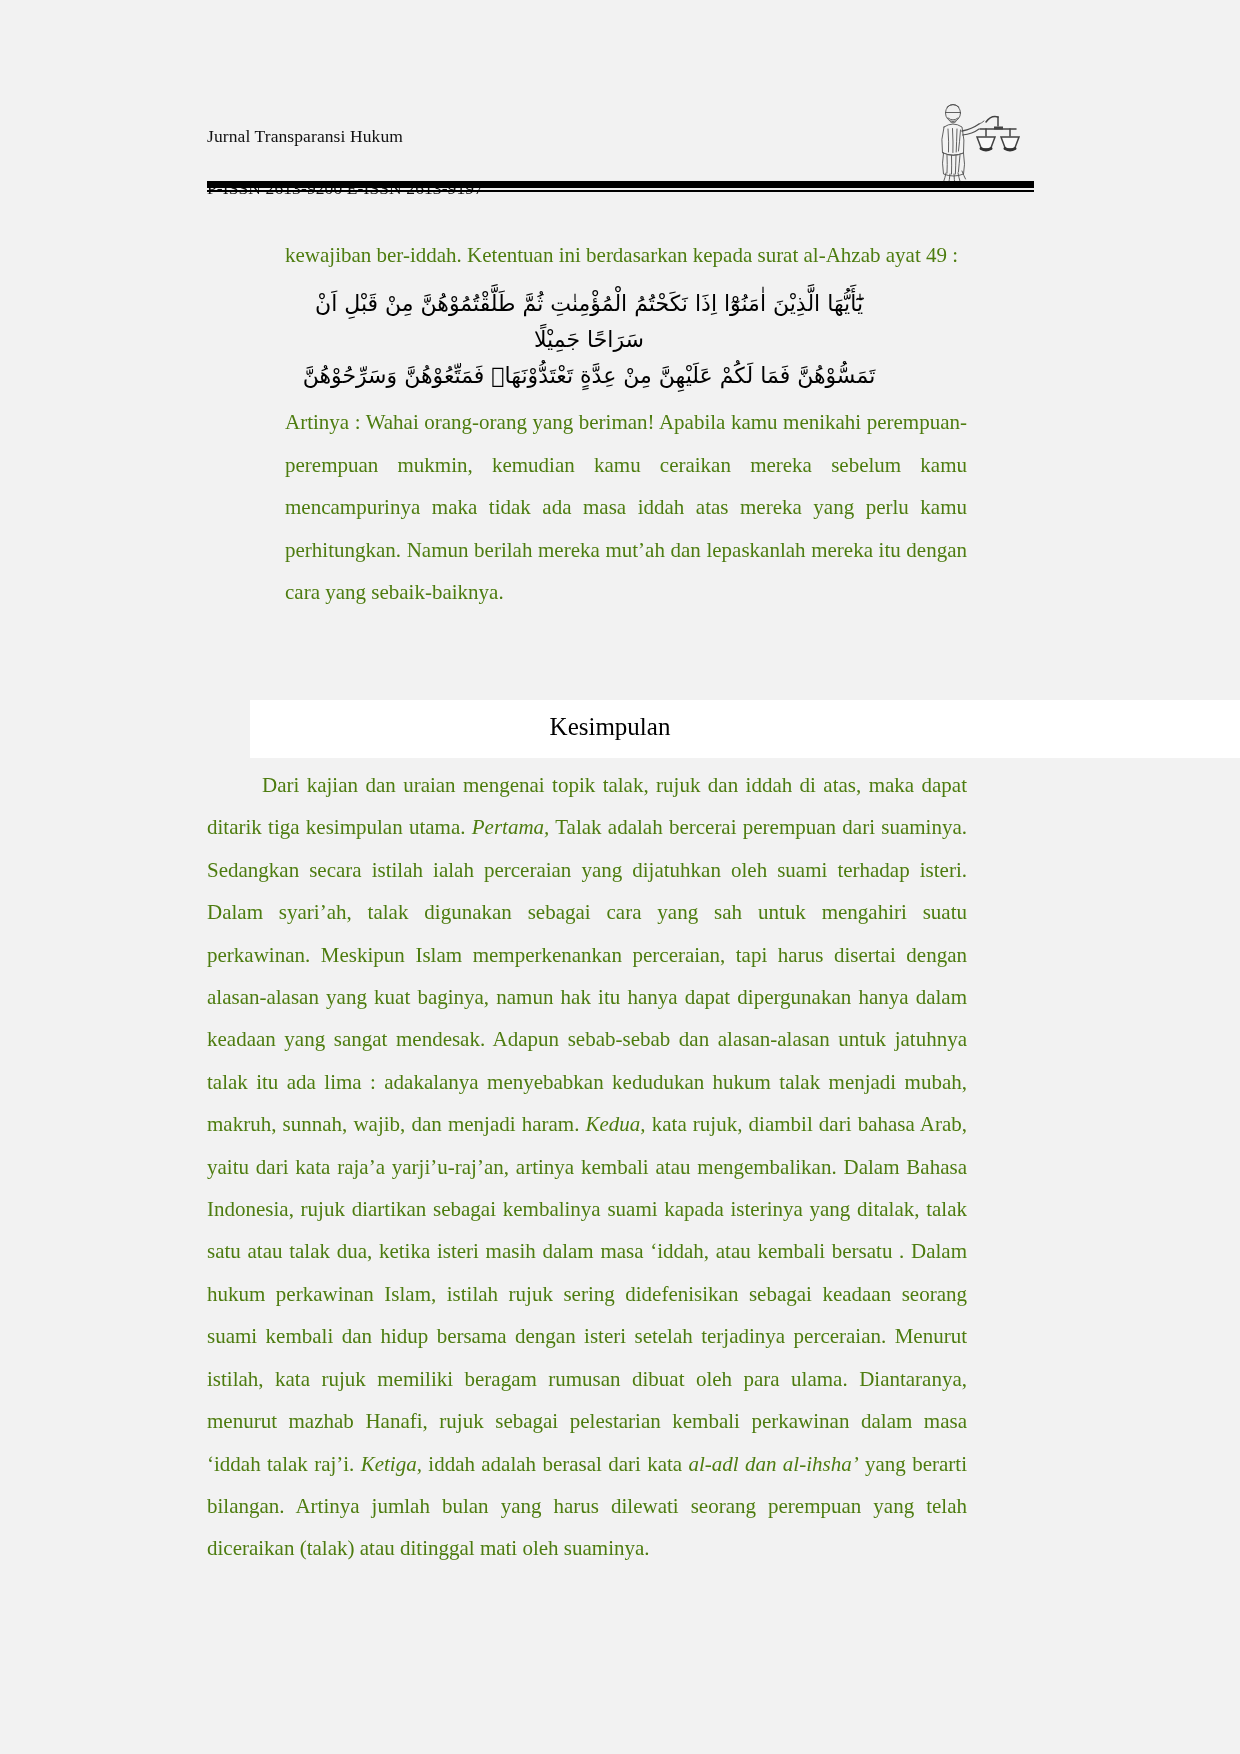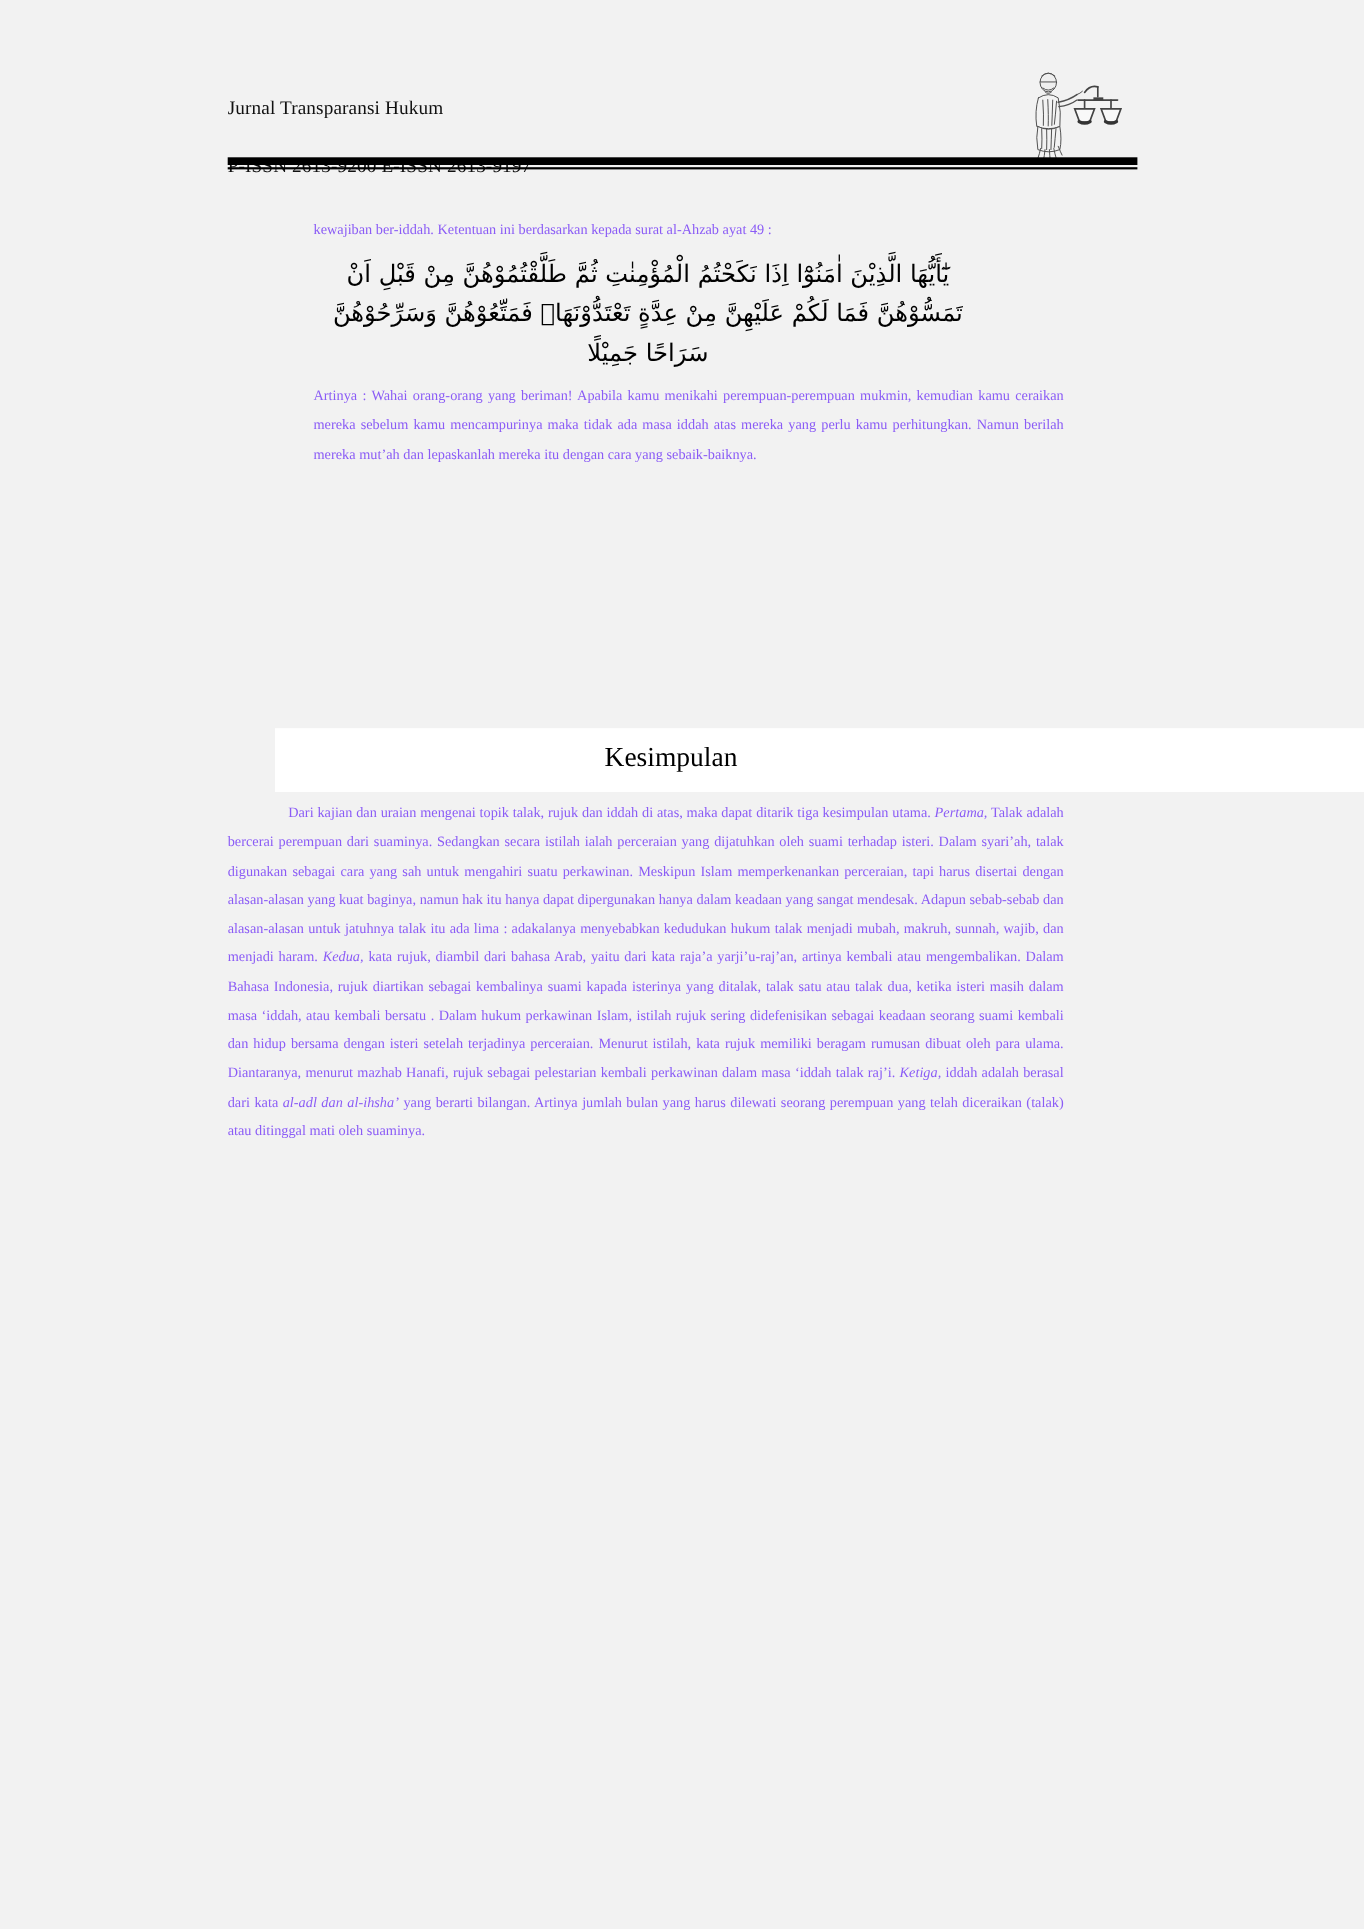--- a/index.html
+++ b/index.html
@@ -13,20 +13,21 @@
     font-family: "Liberation Serif", "DejaVu Serif", serif;
     color: #000;
     position: relative;
     overflow: hidden;
   }
 
   .page {
     position: absolute;
     inset: 0;
     background: #f2f2f2;
+    margin-top: 38px;
   }
 
   
   .header {
     position: absolute;
     left: 207px;
     top: 60px;
     width: 827px;
     display: flex;
     align-items: flex-start;
@@ -69,25 +70,25 @@
   
   .content {
     position: absolute;
     left: 207px;
     top: 196px;
     width: 760px;
   }
 
   p.body {
     margin: 0;
-    font-size: 13px;
+    font-size: 21px;
     line-height: 2.02;
     text-align: justify;
     text-justify: inter-word;
-    color: #8b5cf6;
+    color: #4d7c0f;
   }
   p.block-indent {
     margin: 0 0 0 78px;
     width: 682px;
   }
   .para-indent { display: inline-block; width: 55px; }
 
   
   .arabic {
     direction: rtl;
@@ -197,22 +198,22 @@
     <div class="rule-thick"></div>
     <div class="rule-thin"></div>
   </div>
 
   <div class="content">
 
     <p class="body block-indent">kewajiban ber-iddah. Ketentuan ini berdasarkan kepada surat al-Ahzab ayat 49 :</p>
 
     <div class="arabic">
       <span class="ar-line">يَٰٓأَيُّهَا الَّذِيْنَ اٰمَنُوْٓا اِذَا نَكَحْتُمُ الْمُؤْمِنٰتِ ثُمَّ طَلَّقْتُمُوْهُنَّ مِنْ قَبْلِ اَنْ</span>
+      <span class="ar-line">سَرَاحًا جَمِيْلًا</span>
       <span class="ar-line">تَمَسُّوْهُنَّ فَمَا لَكُمْ عَلَيْهِنَّ مِنْ عِدَّةٍ تَعْتَدُّوْنَهَاۚ فَمَتِّعُوْهُنَّ وَسَرِّحُوْهُنَّ</span>
-      <span class="ar-line">سَرَاحًا جَمِيْلًا</span>
     </div>
 
     <p class="body block-indent">Artinya : Wahai orang-orang yang beriman! Apabila kamu menikahi perempuan-perempuan mukmin, kemudian kamu ceraikan mereka sebelum kamu mencampurinya maka tidak ada masa iddah atas mereka yang perlu kamu perhitungkan. Namun berilah mereka mut’ah dan lepaskanlah mereka itu dengan cara yang sebaik-baiknya.</p>
   </div>
 
   <div class="kesimpulan-band"></div>
   <div class="kesimpulan-title">Kesimpulan</div>
 
   <div class="conclusion">
     <p class="body">

